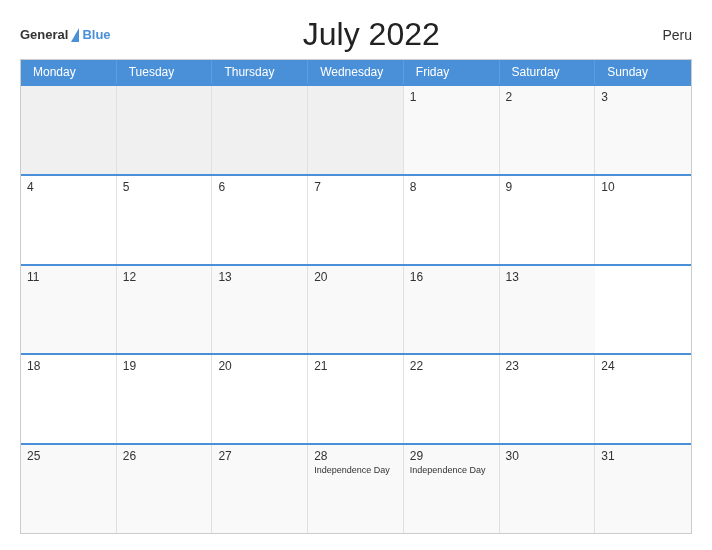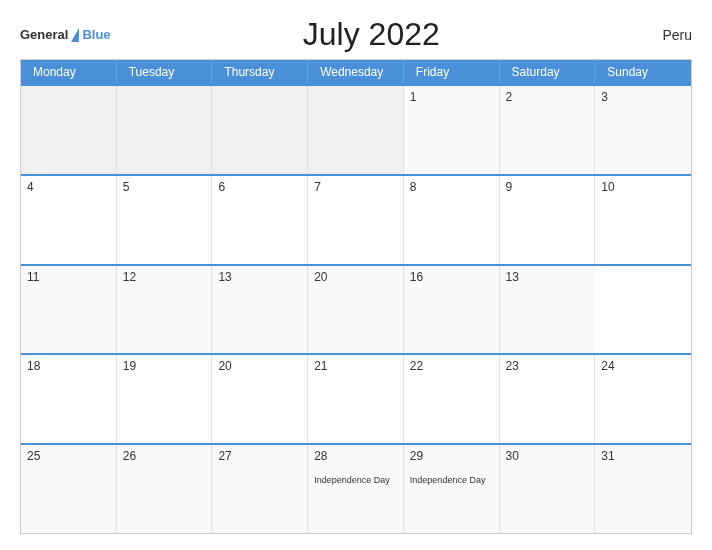--- a/index.html
+++ b/index.html
@@ -110,21 +110,21 @@
     .day-cell.empty {
       background: #f5f5f5;
     }
     .day-num {
       font-size: 12px;
       color: #333;
     }
     .event-text {
       font-size: 9px;
       color: #333;
-      margin-top: 12px;
+      margin-top: 2px;
       line-height: 1.3;
     }
     
     .week-row:nth-child(odd) .day-cell {
       background: #f9f9f9;
     }
     .week-row:nth-child(even) .day-cell {
       background: #fff;
     }
     .week-row:nth-child(odd) .day-cell.empty {

